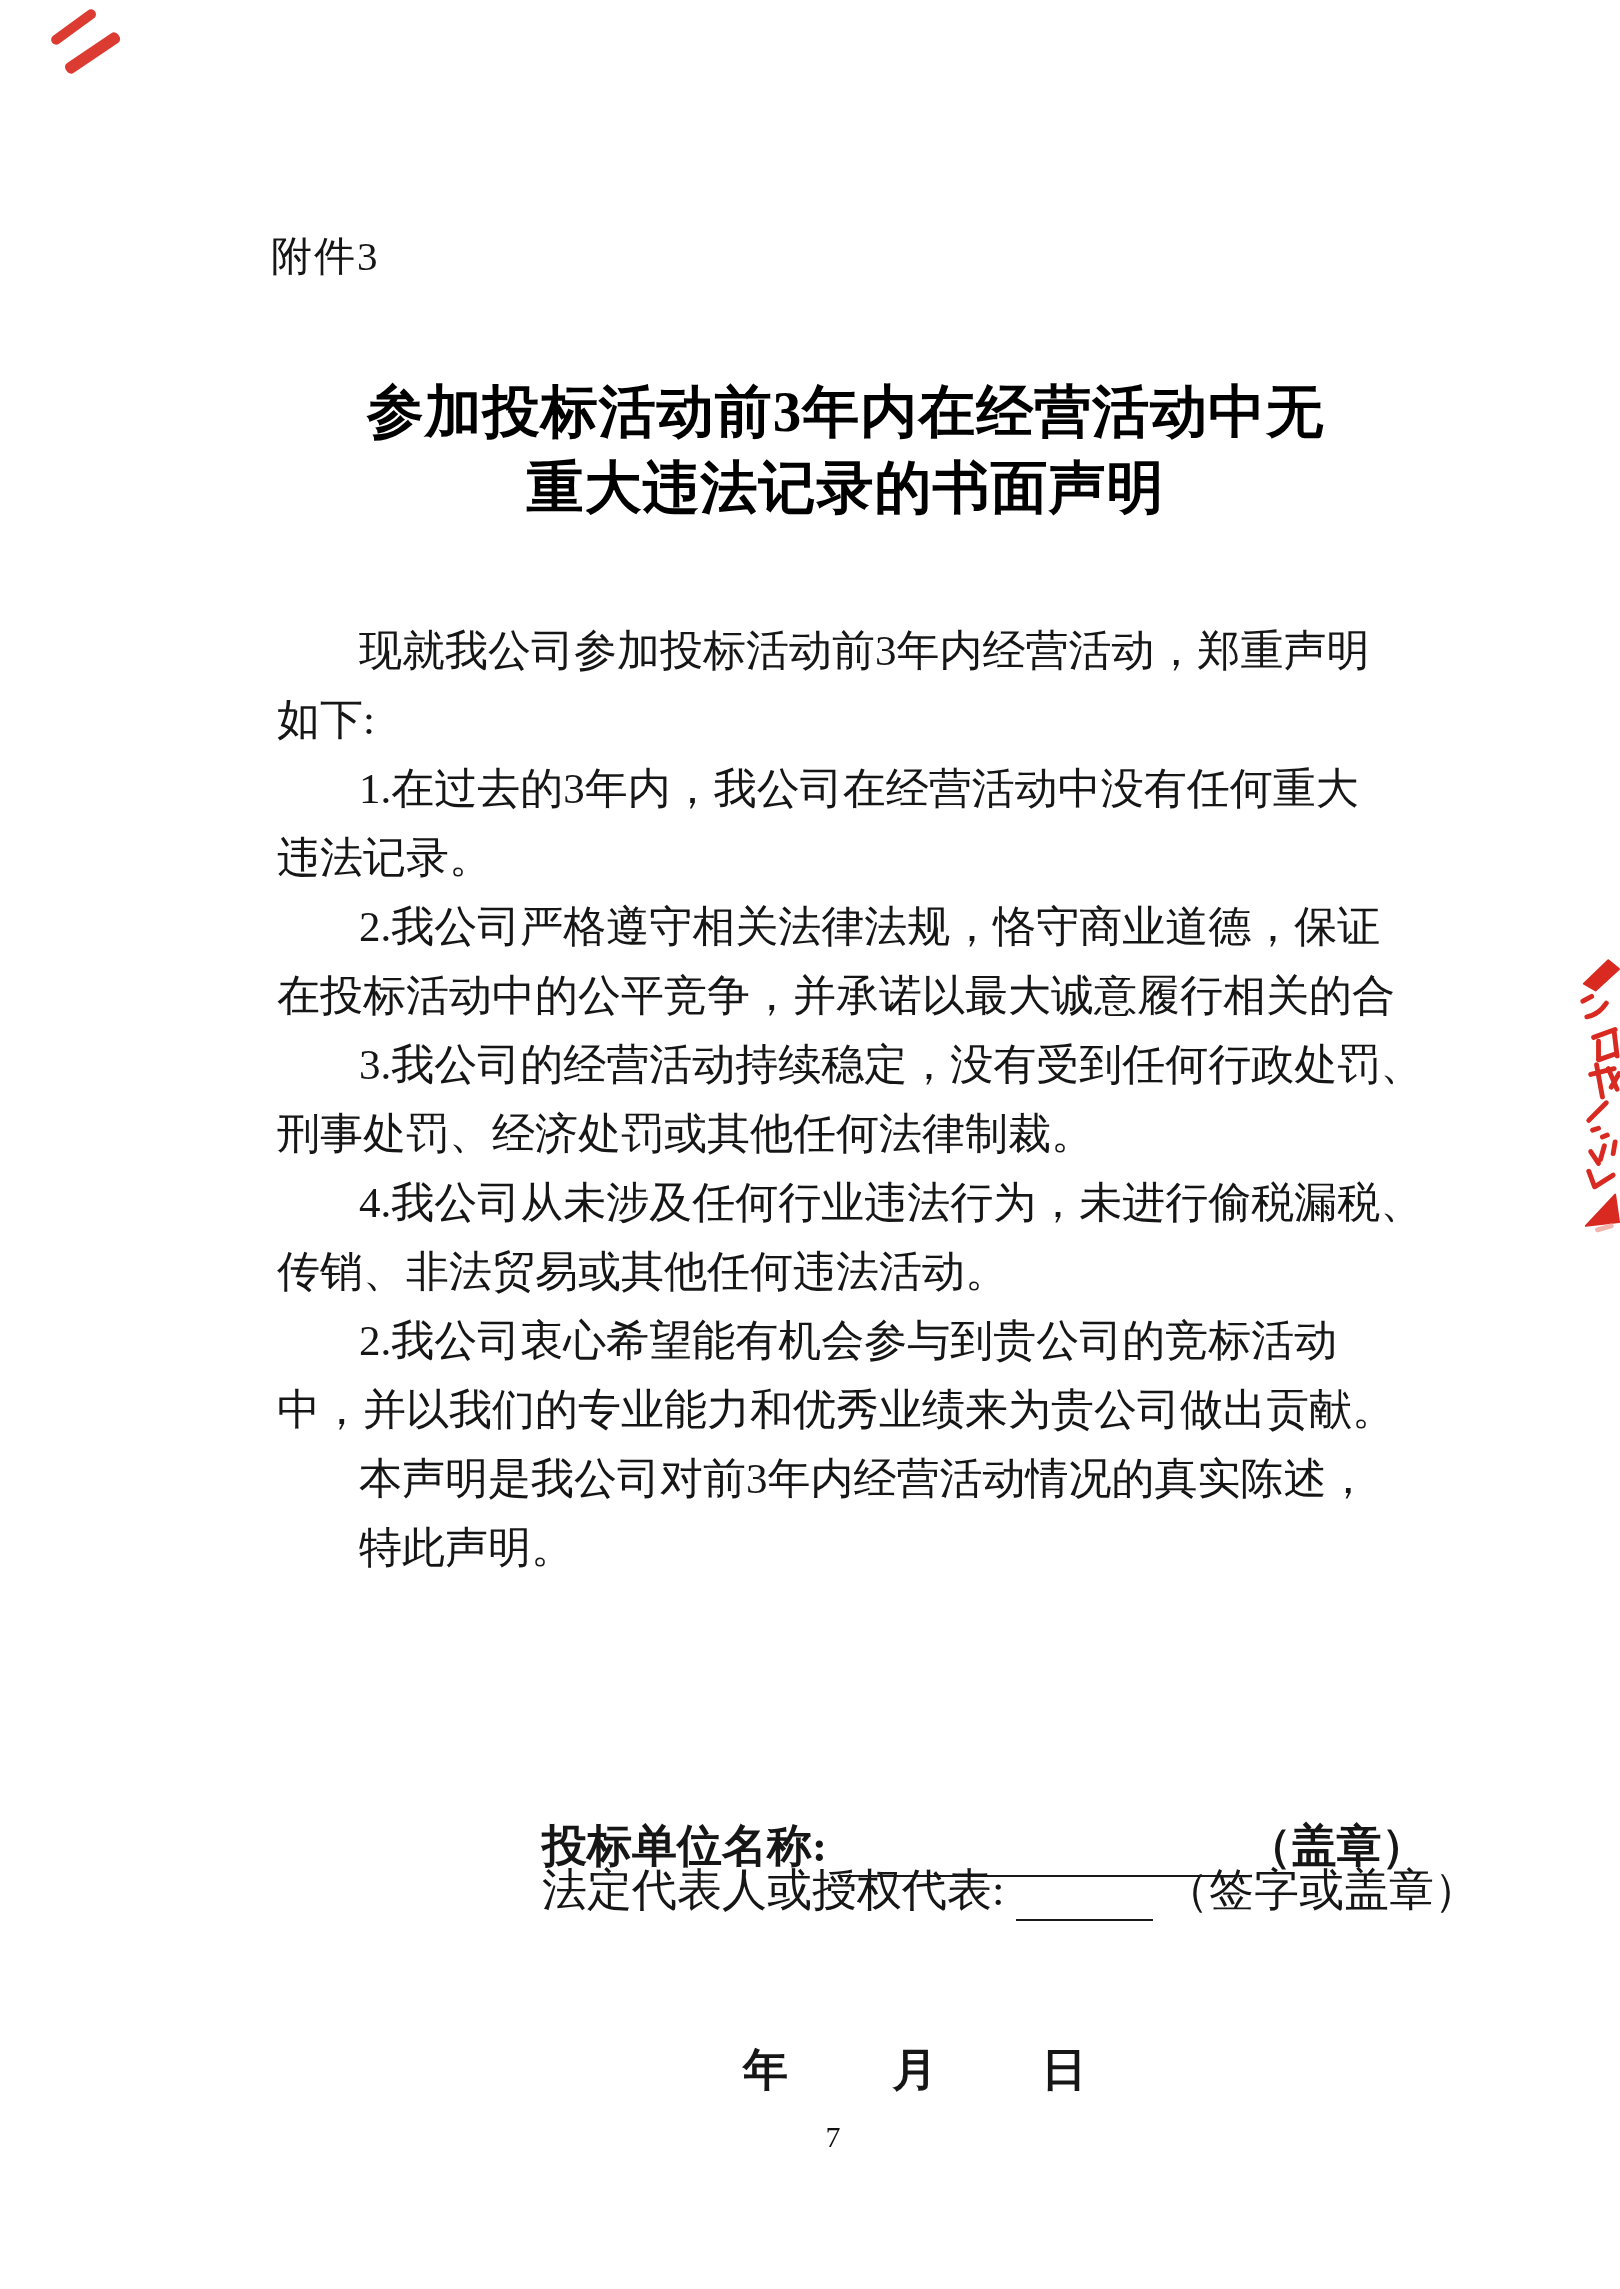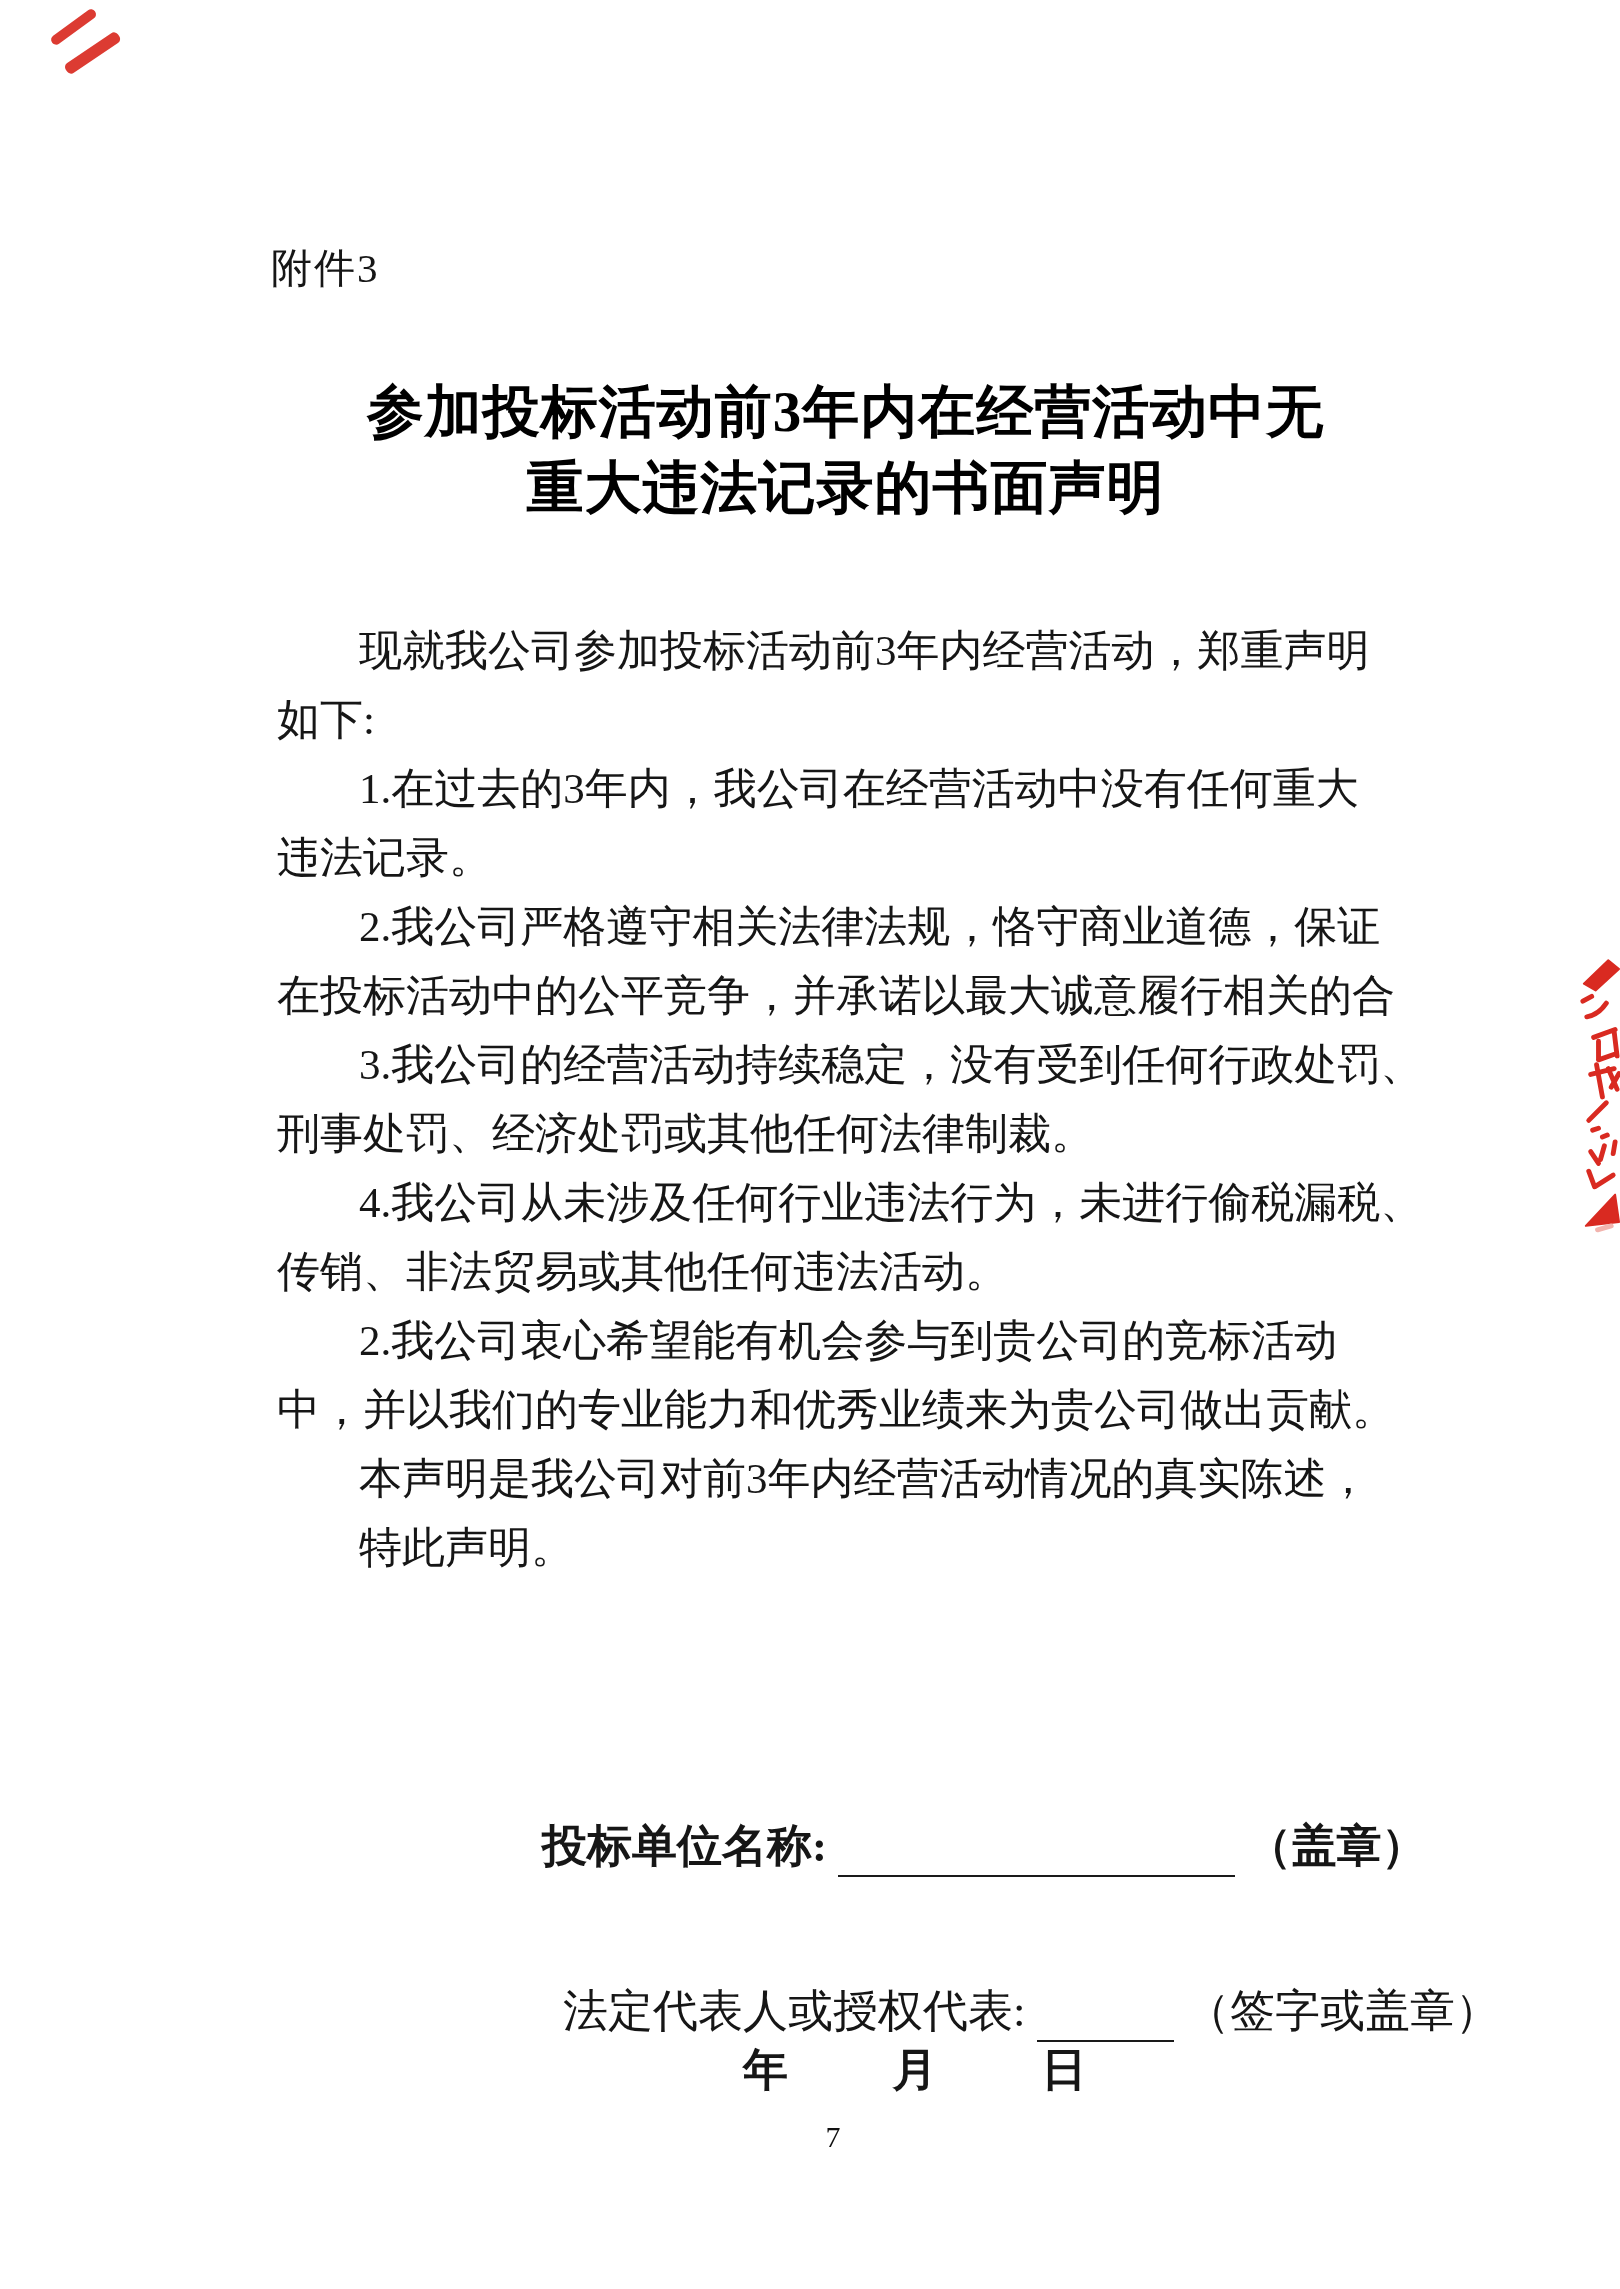--- a/index.html
+++ b/index.html
@@ -9,21 +9,21 @@
     height: 2290px;
     margin: 0 auto;
     background: #ffffff;
     overflow: hidden;
     font-family: "Liberation Serif", "DejaVu Serif", serif;
     color: #161616;
   }
   .attachment-label {
     position: absolute;
     left: 271px;
-    top: 246px;
+    top: 234px;
     font-size: 41px;
     line-height: 45px;
     letter-spacing: 2px;
   }
   .title {
     position: absolute;
     left: 69px;
     top: 374px;
     width: 1553px;
     text-align: center;
@@ -51,21 +51,21 @@
     font-size: 45px;
     line-height: 61px;
   }
   .sig-row .uline {
     display: inline-block;
     border-bottom: 2.9px solid #1a1a1a;
     height: 49px;
     vertical-align: bottom;
   }
   .sig-row.org { top: 1816px; font-weight: bold; }
-  .sig-row.rep { top: 1981px; margin-left: 21px; }
+  .sig-row.rep { top: 1860px; }
   .sig-row.org .uline { width: 397px; }
   .sig-row.rep .uline { width: 137px; }
   .date-row {
     position: absolute;
     left: 743px;
     top: 2041px;
     font-size: 45px;
     line-height: 59px;
     white-space: nowrap;
     font-weight: bold;

